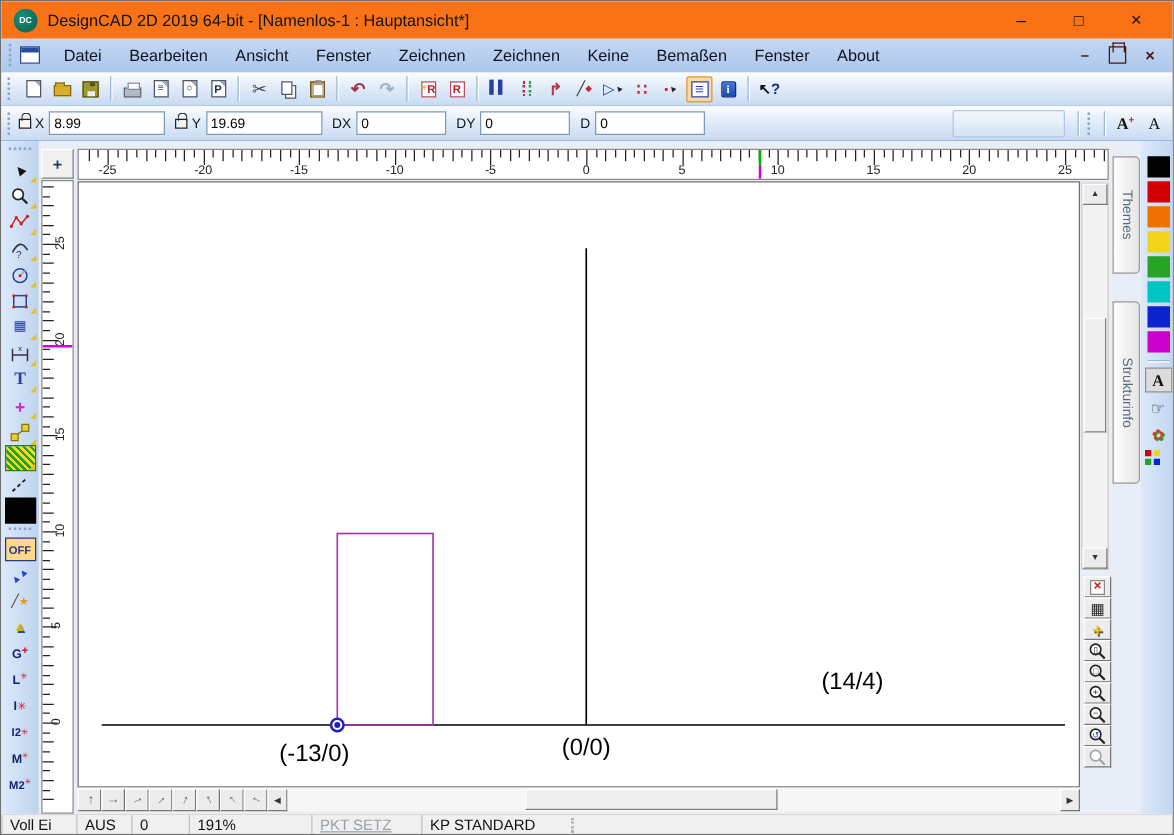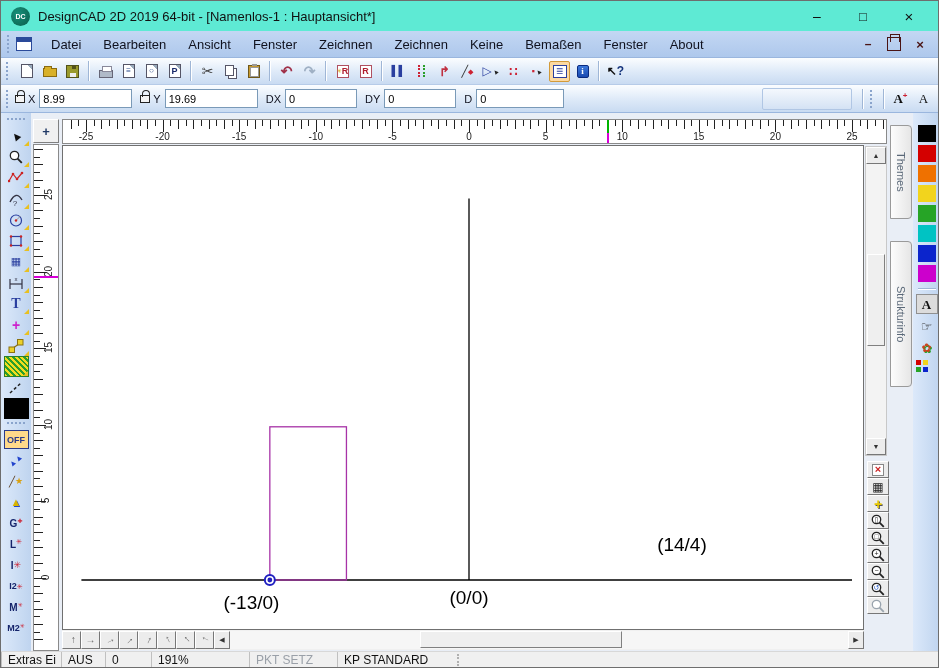--- a/index.html
+++ b/index.html
@@ -1,20 +1,20 @@
 <!DOCTYPE html>
 <html><head>
 <meta charset="utf-8">
 <style>
   html,body{margin:0;padding:0;background:#444;}
   *{box-sizing:border-box;}
   .win{position:relative;width:939px;height:668px;background:#fff;border:1px solid #6e6e6e;
        font-family:"Liberation Sans",sans-serif;overflow:hidden;}
   
-  .titlebar{height:30px;background:#5eead4;display:flex;align-items:center;padding:0 6px;}
+  .titlebar{height:30px;background:#f97316;display:flex;align-items:center;padding:0 6px;}
   .logo{width:19px;height:19px;border-radius:50%;background:radial-gradient(circle at 35% 35%,#17907a,#0b5c4a);
         color:#fff;font-size:7px;font-weight:700;display:flex;align-items:center;justify-content:center;margin:0 8px 0 4px;}
   .title{font-size:13px;color:#111;}
   .wbtns{margin-left:auto;display:flex;align-items:center;}
   .wbtns .tbi{width:44px;height:26px;font-size:14px;color:#111;}
   
   .menubar{height:27px;background:linear-gradient(#c3d7f3,#aec8ec);display:flex;align-items:center;padding:0 4px;border-bottom:1px solid #9ab6de;}
   .grip{width:4px;height:18px;border-left:2px dotted #8aa4cc;margin:0 5px 0 2px;}
   .mdi-ico{width:16px;height:14px;border:1px solid #2a4a9a;background:#fff;position:relative;margin-right:8px;}
   .mdi-ico::before{content:"";position:absolute;left:0;top:0;right:0;height:4px;background:#2a4a9a;}
@@ -112,21 +112,21 @@
           display:flex;align-items:center;justify-content:center;font-size:10px;color:#666;}
   .hbtn{width:16px;height:18px;background:#ececec;border:1px solid;border-color:#fff #777 #777 #fff;
         display:flex;align-items:center;justify-content:center;font-size:7px;color:#333;position:static;}
   .htrack{position:relative;flex:1;height:18px;background:#f6f6f6;}
   .hthumb{position:absolute;left:190px;top:0;width:202px;height:17px;background:#efefef;border:1px solid;border-color:#fff #808080 #808080 #fff;}
   
   .statusbar{height:16px;background:#f0f0f0;border-top:1px solid #d8d8d8;display:flex;align-items:center;font-size:12px;color:#111;}
   .mode{padding-left:8px;flex:1;}
   .cell{border-left:1px solid #c0c0c0;height:16px;display:flex;align-items:center;padding-left:6px;}
   .c0{width:60px;} .c1{width:44px;} .c2{width:46px;} .c3{width:98px;} .c4{width:88px;} .c5{width:112px;}
-  .dim{color:#9aa0a8;}
+  .dim{color:#9aa0a8;text-decoration:underline;}
   .grip2{width:10px;height:12px;border-right:2px dotted #b0b0b0;margin-right:3px;}
   .bottomedge{height:2px;background:#141414;}
 </style>
 </head>
 <body>
 
 <div class="win">
 
   <div class="titlebar">
     <span class="logo">DC</span>
@@ -759,21 +759,21 @@
       <span class="hbtn">◀</span>
       <span class="htrack">
         <span class="hthumb"></span>
       </span>
       <span class="hbtn">▶</span>
     </div>
   </div>
 
   <div class="statusbar">
     <span style="display:flex">
-        <span class="cell c0">Extras Ei</span>
+        <span class="cell c0">Voll Ei</span>
         <span class="cell c1">AUS</span>
         <span class="cell c2">0</span>
         <span class="cell c3">191%</span>
         <span class="cell c4 dim">PKT SETZ</span>
         <span class="cell c5">KP STANDARD</span>
       </span>
     <span class="grip2"></span>
   </div>
   <div class="bottomedge"></div>
 </div>

